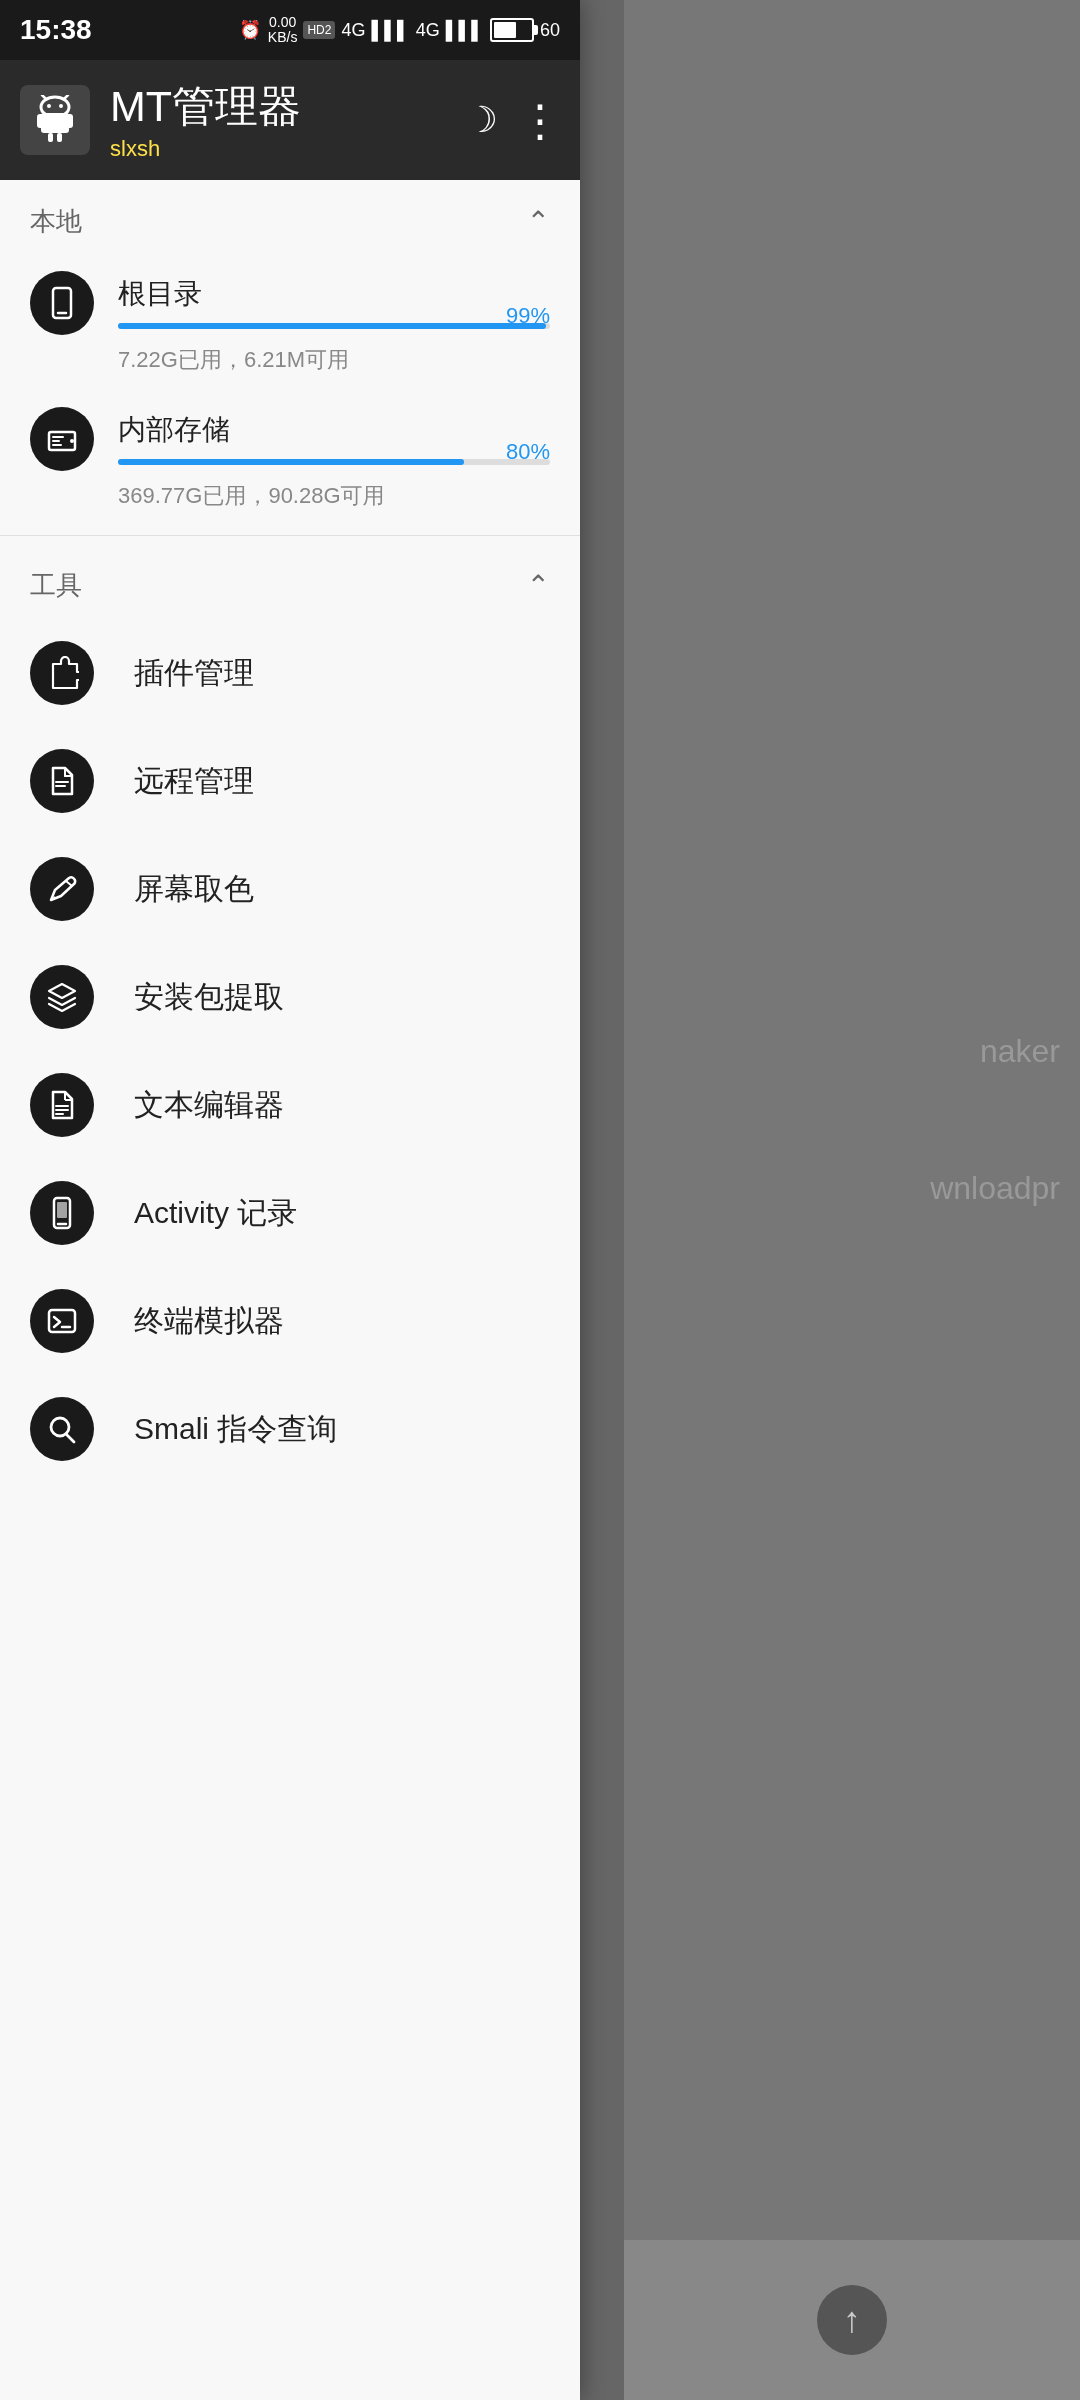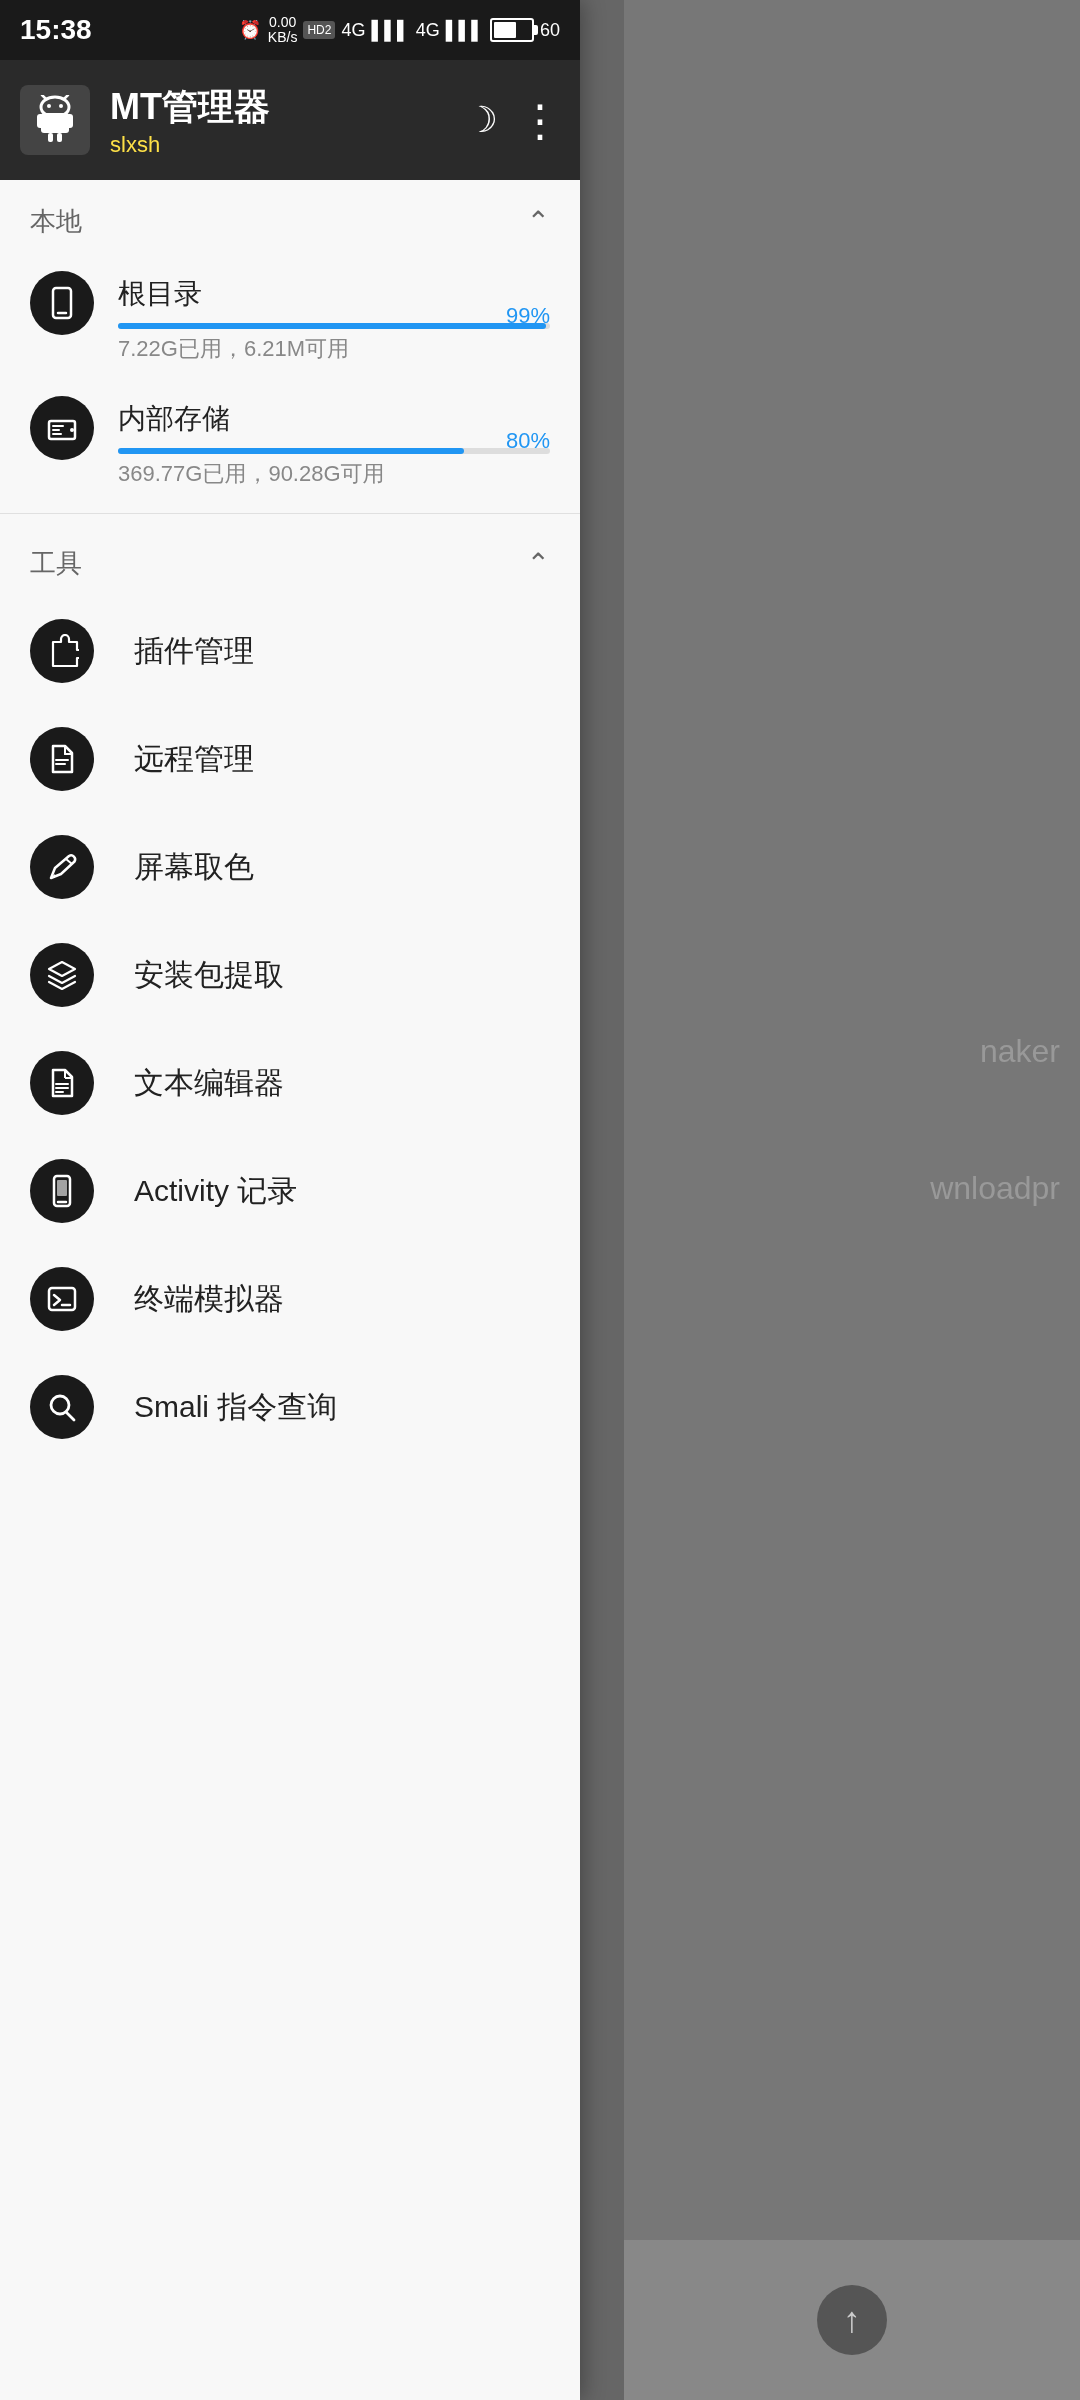--- a/index.html
+++ b/index.html
@@ -100,22 +100,22 @@
       width: 50px;
       height: 50px;
     }
 
     .app-title-section {
       flex: 1;
     }
 
     .app-title {
       color: white;
-      font-size: 36px;
-      font-weight: bold;
+      font-size: 43px;
+      font-weight: normal;
     }
 
     .app-subtitle {
       color: #fde047;
       font-size: 22px;
     }
 
     .header-actions {
       display: flex;
       align-items: center;
@@ -192,21 +192,21 @@
       font-size: 28px;
       color: #222;
       margin-bottom: 10px;
     }
 
     .progress-bar-container {
       position: relative;
       height: 6px;
       background: #ddd;
       border-radius: 3px;
-      margin-bottom: 5px;
+      margin-bottom: 16px;
       text-decoration: underline;
     }
 
     .progress-bar-fill {
       height: 100%;
       background: #2196F3;
       border-radius: 3px;
     }
 
     .progress-label {

